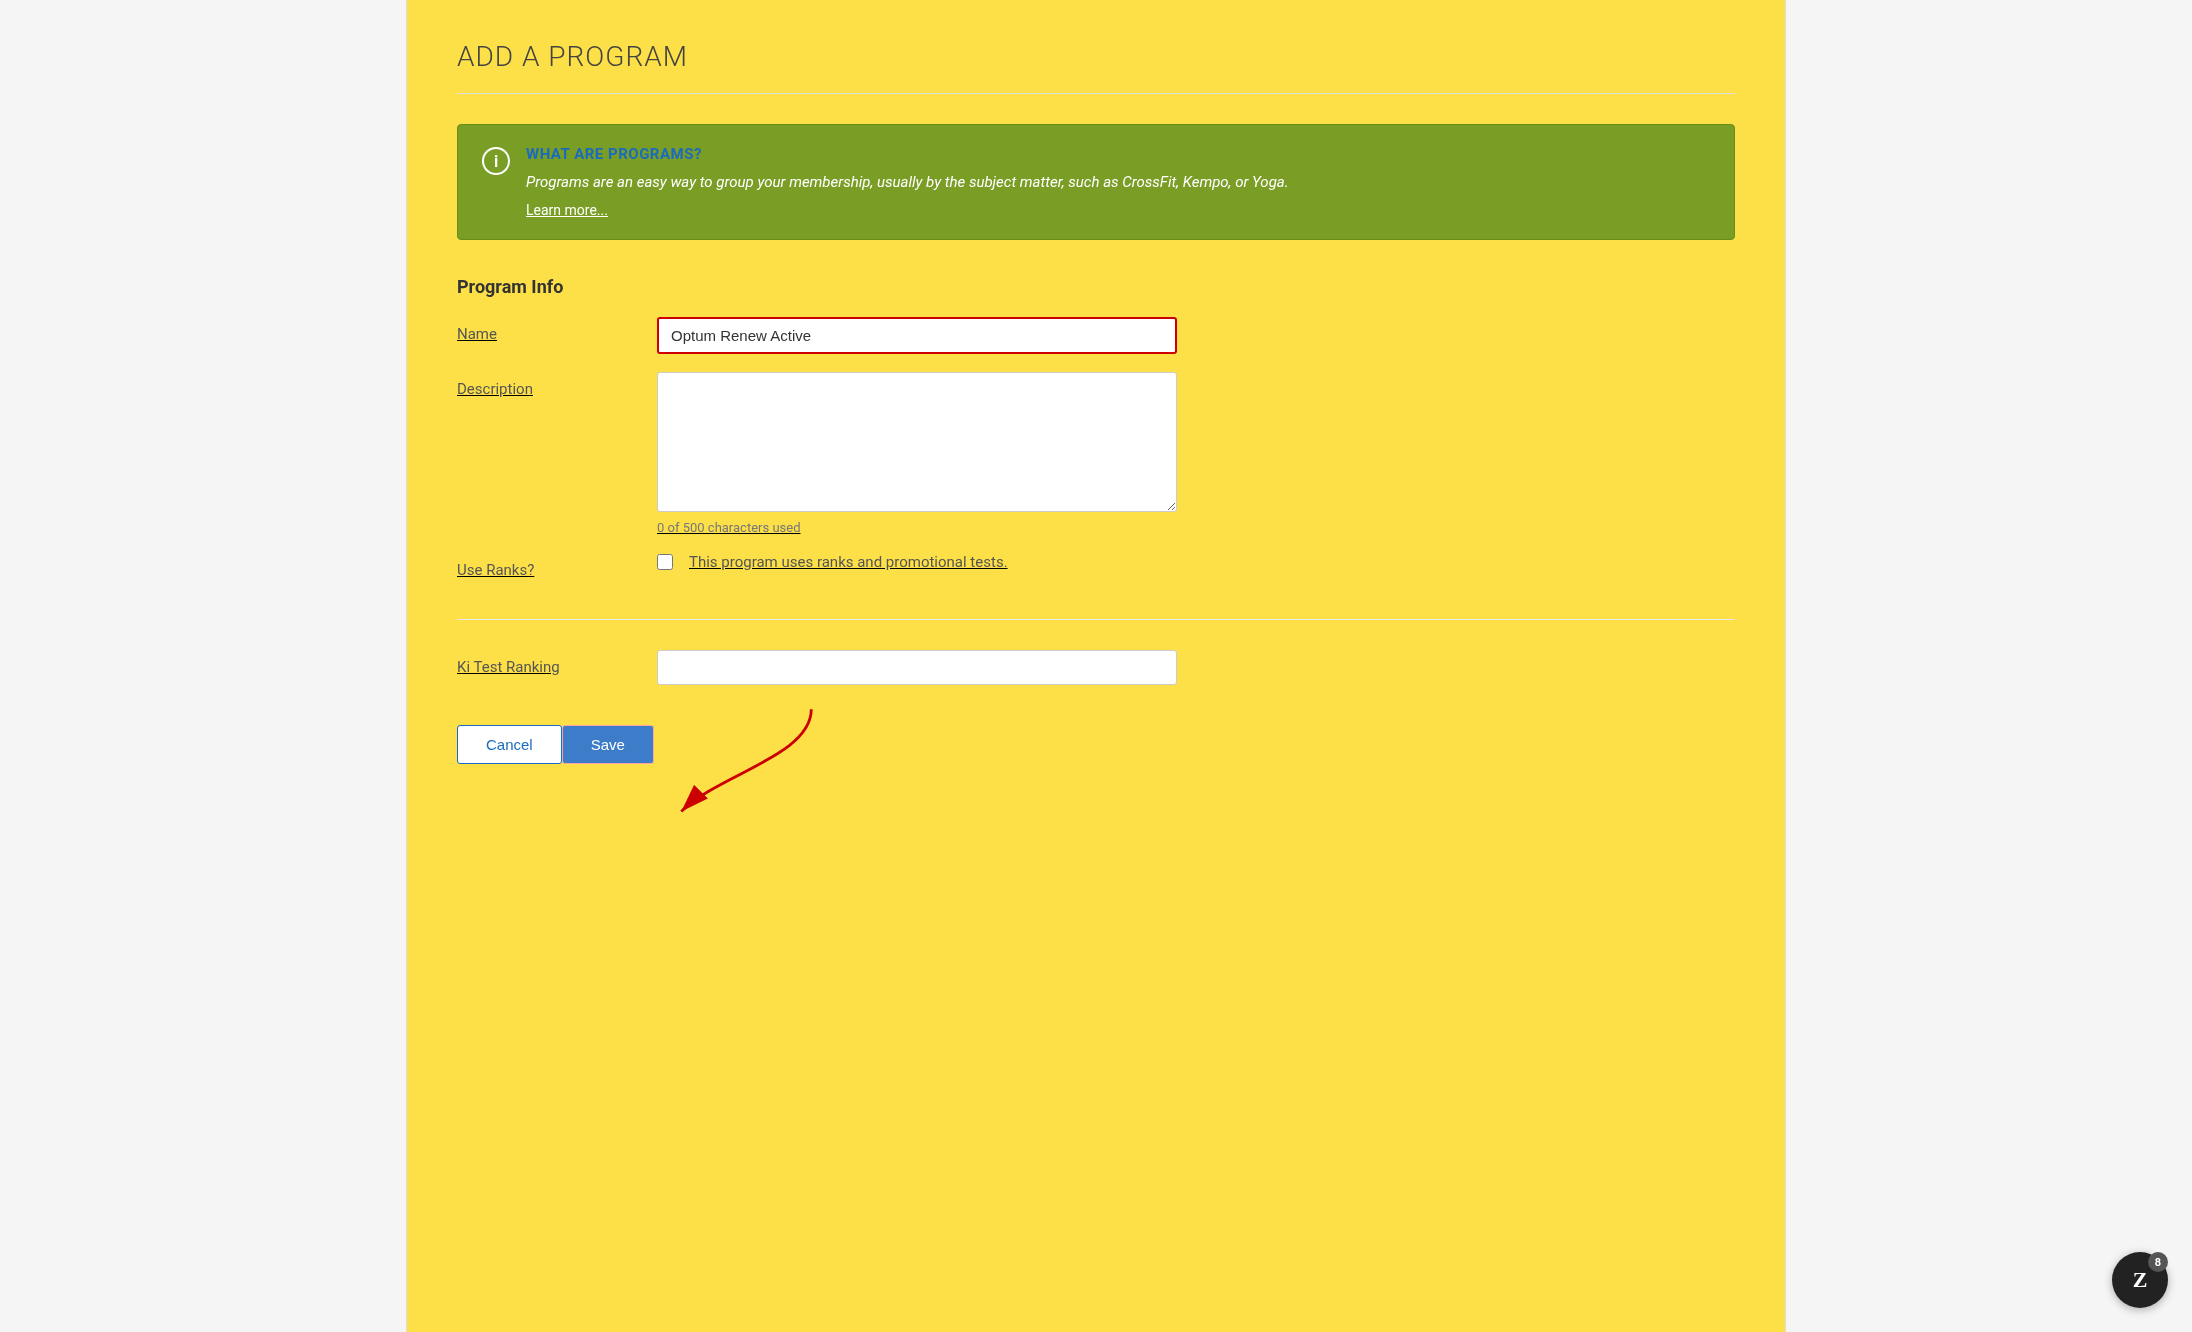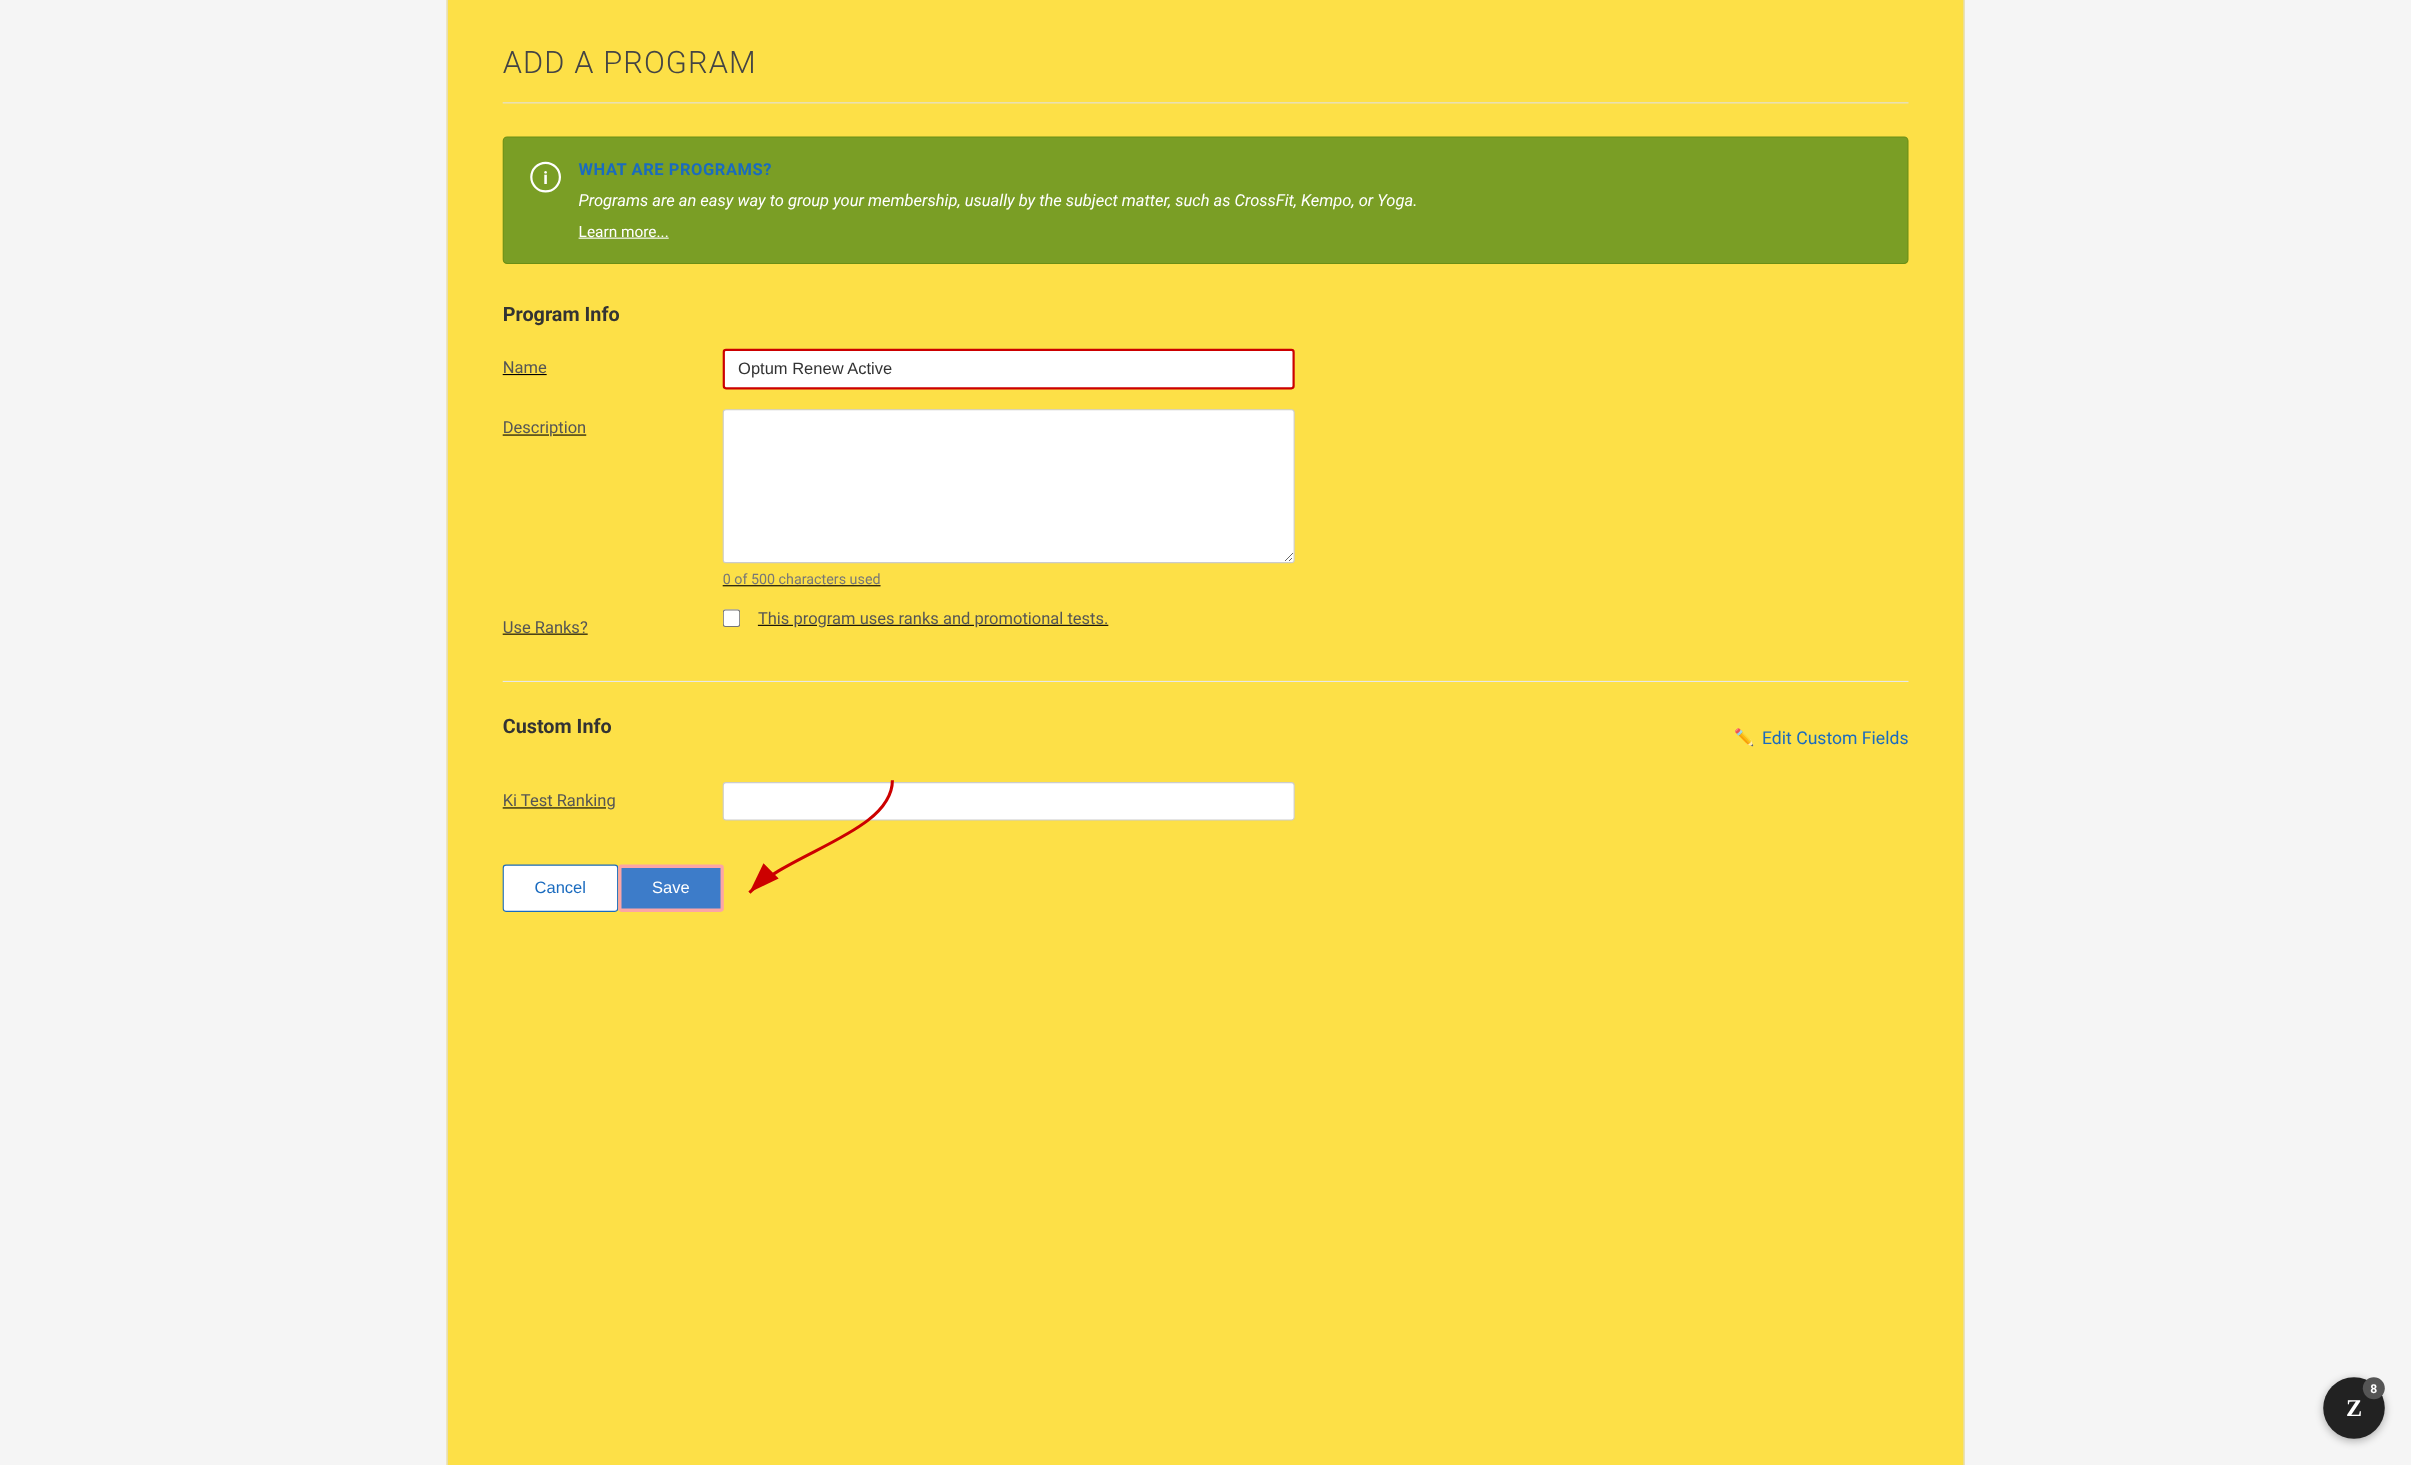--- a/index.html
+++ b/index.html
@@ -188,21 +188,21 @@
       background: #fff;
       border: 1px solid #1a6bbf;
       color: #1a6bbf;
       border-radius: 3px;
       cursor: pointer;
     }
     .btn-save {
       padding: 10px 28px;
       font-size: 15px;
       background: #3d7cc9;
-      border: 3px solid #fca5a5;
+      border: 1px solid #fca5a5;
       color: #fff;
       border-radius: 3px;
       cursor: pointer;
     }
     .arrow-svg {
       position: absolute;
       left: 160px;
       top: 720px;
       width: 280px;
       height: 140px;
@@ -290,27 +290,20 @@
           <input type="checkbox" style="">
           <span class="checkbox-label">This program uses ranks and promotional tests.</span>
         </div>
       </div>
     </div>
   </div>
 
   <hr class="section-divider">
 
   <div class="form-section">
-    <div class="custom-info-header">
-      <div class="section-header">Custom Info</div>
-      <a class="edit-custom-fields-link">
-        <span class="edit-icon">✏️</span>
-        <span>Edit Custom Fields</span>
-      </a>
-    </div>
 
     <div class="form-row">
       <div class="form-label">Ki Test Ranking</div>
       <div class="form-control-wrap">
         <input class="ki-test-input" type="text" style="">
       </div>
     </div>
   </div>
 
   <svg class="arrow-svg" viewBox="0 0 280 140" xmlns="http://www.w3.org/2000/svg" style="position:absolute; left:200px; top:700px; width:260px; height:130px; pointer-events:none;">

